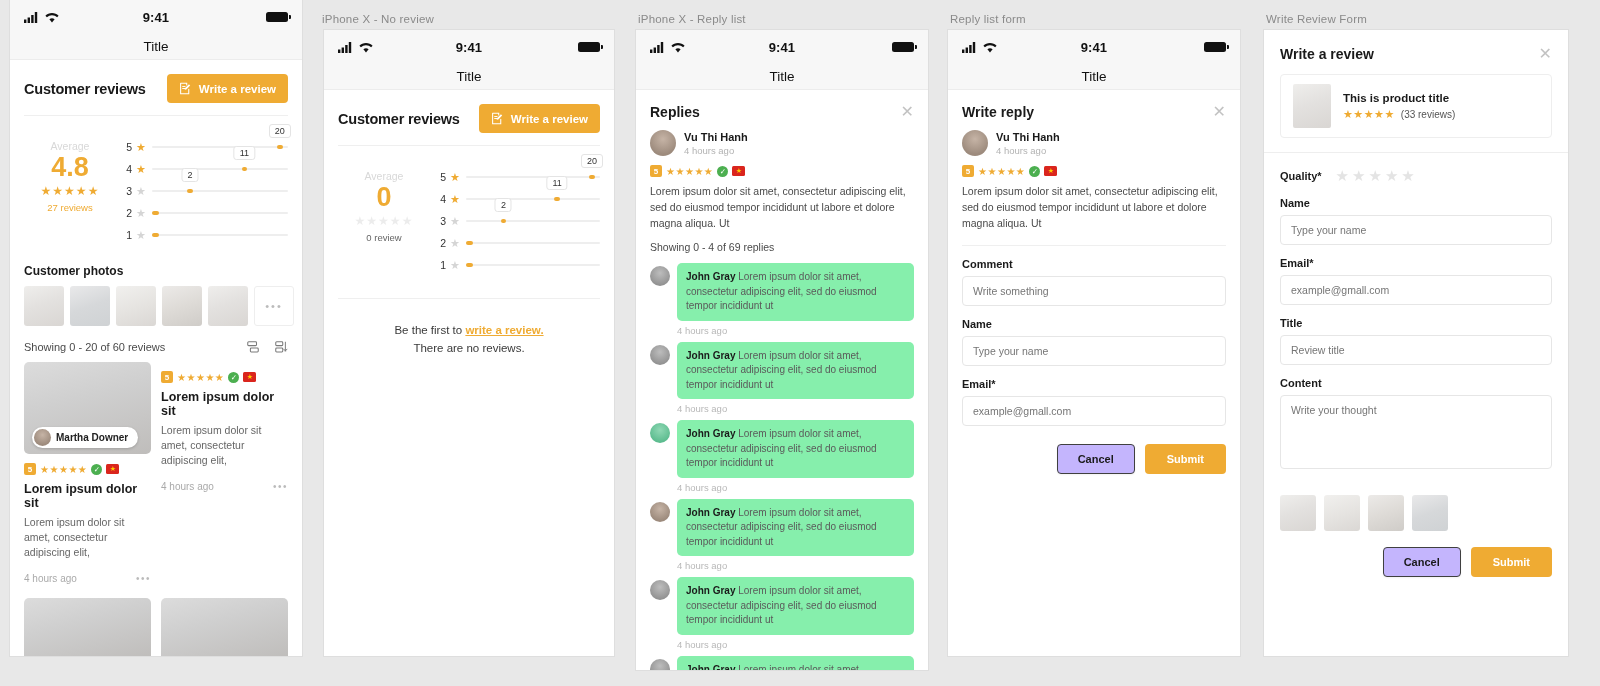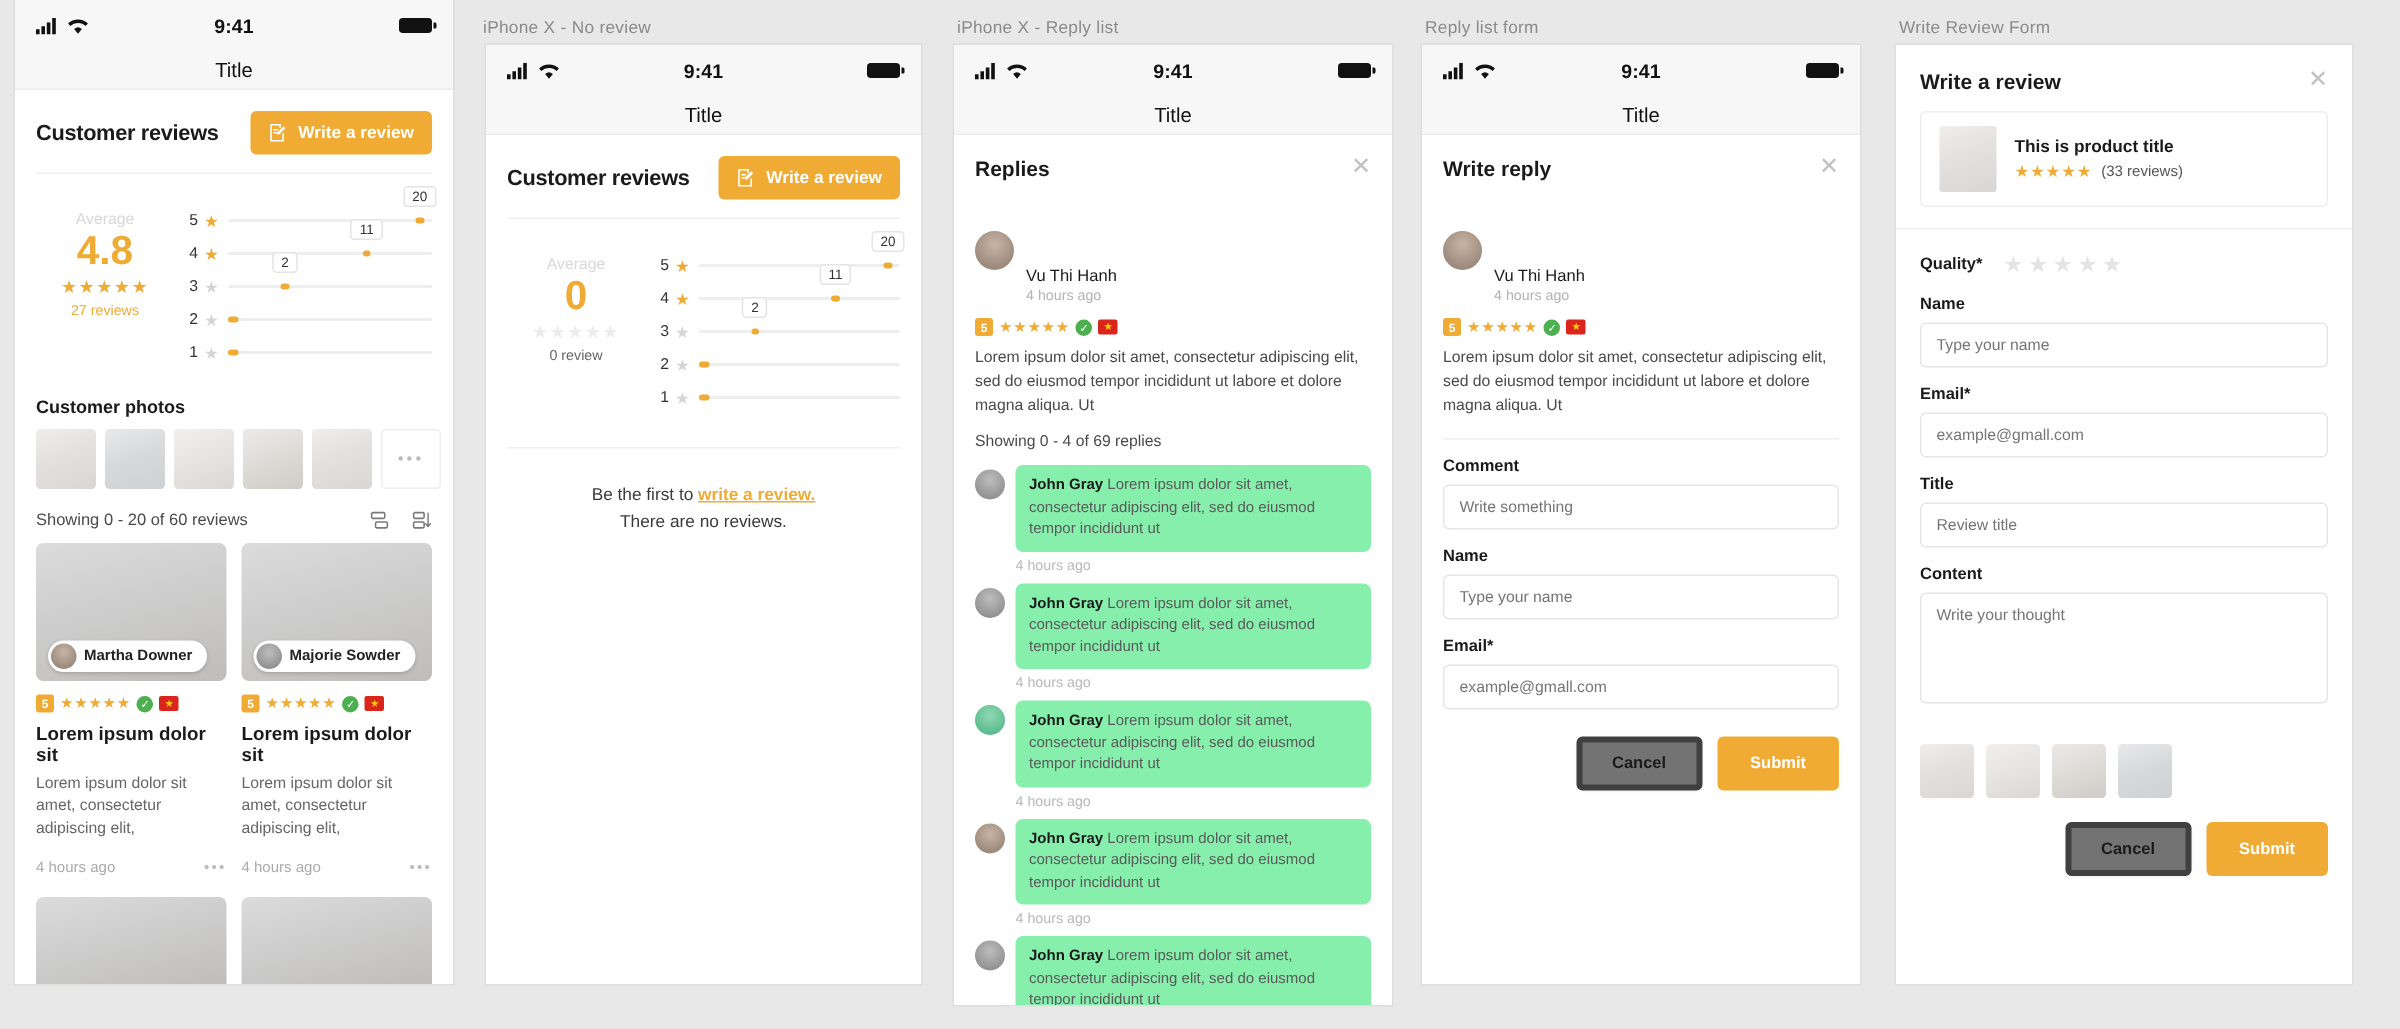--- a/index.html
+++ b/index.html
@@ -121,21 +121,21 @@
   
   .empty-msg { text-align:center; font-size: 11.5px; color:#3a3a3a; padding: 22px 14px 0; line-height:1.6; }
   .link-write { color:#efab33; text-decoration:underline; font-weight:600; }
 
   
   .panel-head { display:flex;align-items:center;justify-content:space-between; padding: 14px 14px 10px; }
   .panel-title { font-size: 14px; font-weight:700; color:#1a1a1a; }
   .x-close { color:#c2c2c2; font-size:16px; line-height:1; cursor:pointer; font-weight:300;}
   .person { display:flex; gap:8px; align-items:center; padding: 0 14px; }
   .avatar-lg { width:26px;height:26px;border-radius:50%;background:#d0c0b4;flex:none;overflow:hidden; }
-  .person-name { font-size:11px;font-weight:400;color:#1a1a1a;margin-top:48px; }
+  .person-name { font-size:11px;font-weight:700;color:#1a1a1a; }
   .person-time { font-size:9.5px;color:#b3b3b3;margin-top:2px; }
   .rev-body { font-size: 10.5px; color:#4a4a4a; line-height:1.5; padding: 0 14px; }
   .showing-replies { font-size:10.5px;color:#4a4a4a;padding: 10px 14px 6px; }
 
   .reply-item { display:flex; gap:7px; padding: 4px 14px 0; align-items:flex-start; }
   .avatar-sm { width:20px;height:20px;border-radius:50%;background:#cfcfcf;flex:none;overflow:hidden;margin-top:3px;}
   .reply-bubble { flex:1; background:#86efac; border-radius:5px; padding: 7px 9px; font-size:10px; color:#5a5a5a; line-height:1.45; }
   .reply-bubble b { color:#1a1a1a; font-weight:700; }
   .reply-time { font-size:9.5px;color:#b8b8b8; padding: 4px 14px 2px 41px; }
 
@@ -143,21 +143,21 @@
   .form-area { padding: 12px 14px 0; }
   .field-label { font-size: 11px; font-weight:700; color:#1a1a1a; margin-bottom: 6px; }
   .field-input {
     width:100%; border:1px solid #e6e6e6; border-radius:4px; background:#fff;
     font-size: 10.5px; color:#b5b5b5; padding: 8px 10px; margin-bottom: 12px;
     font-family: "Liberation Sans", sans-serif;
   }
   .field-textarea { height: 74px; resize:none; }
   .form-actions { display:flex; justify-content:flex-end; gap:10px; padding: 6px 14px 14px; }
   .btn-cancel {
-    background:#737373; border:4px solid #404040; border-radius:4px; font-size:11px; font-weight:700;
+    background:#c4b5fd; border:1px solid #404040; border-radius:4px; font-size:11px; font-weight:700;
     color:#1a1a1a; padding: 8px 20px; cursor:pointer; box-shadow:0 1px 2px rgba(0,0,0,.05);
   }
   .btn-submit {
     background:#efab33; border:none; border-radius:4px; font-size:11px; font-weight:700;
     color:#fff; padding: 9px 22px; cursor:pointer;
   }
 
   
   .modal { background:#fff; }
   .modal-head { display:flex;align-items:center;justify-content:space-between;padding: 16px 16px 12px; }
@@ -327,26 +327,20 @@
             <span class="flag">★</span>
           </div>
           <div class="card-title">Lorem ipsum dolor sit</div>
           <div class="card-text">Lorem ipsum dolor sit amet, consectetur adipiscing elit,</div>
           <div class="card-foot">
             <span class="card-time">4 hours ago</span>
             <span class="dots">•••</span>
           </div>
         </div>
         <div class="card">
-          <div class="card-img ph-person">
-            <div class="author-chip">
-              <div class="chip-av ph-av3"></div>
-              <span class="chip-name">Majorie Sowder</span>
-            </div>
-          </div>
           <div class="rate-line">
             <span class="rate-badge">5</span>
             <span class="rate-stars">★★★★★</span>
             <span class="verified">✓</span>
             <span class="flag">★</span>
           </div>
           <div class="card-title">Lorem ipsum dolor sit</div>
           <div class="card-text">Lorem ipsum dolor sit amet, consectetur adipiscing elit,</div>
           <div class="card-foot">
             <span class="card-time">4 hours ago</span>

